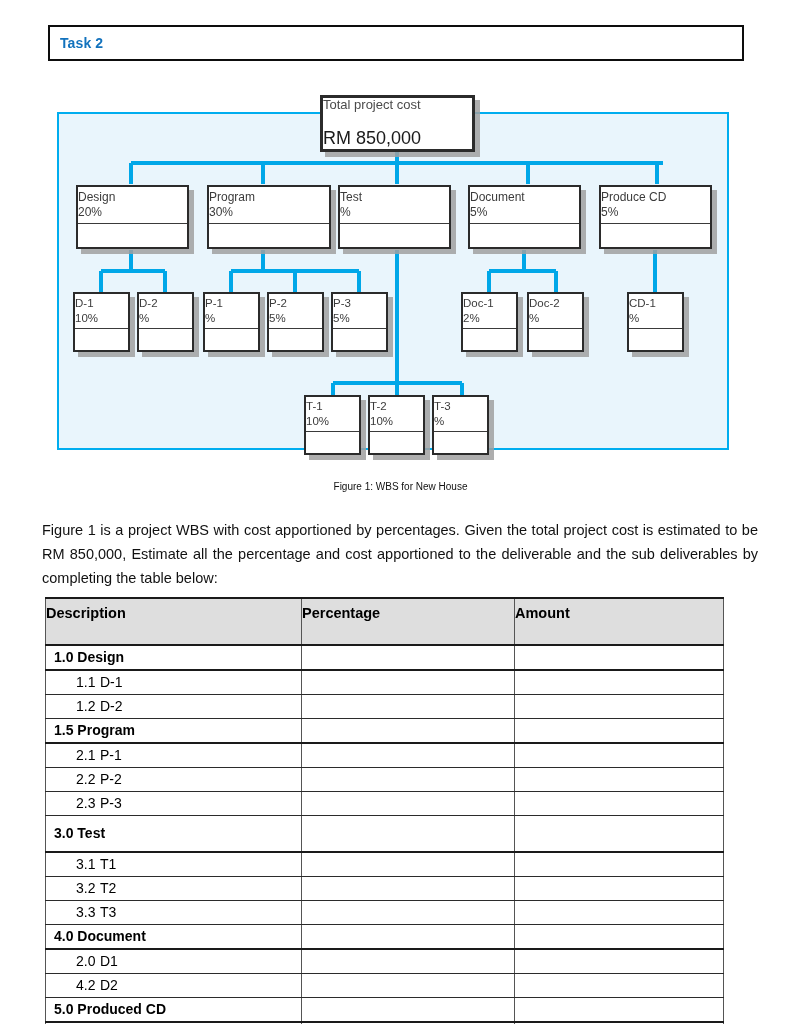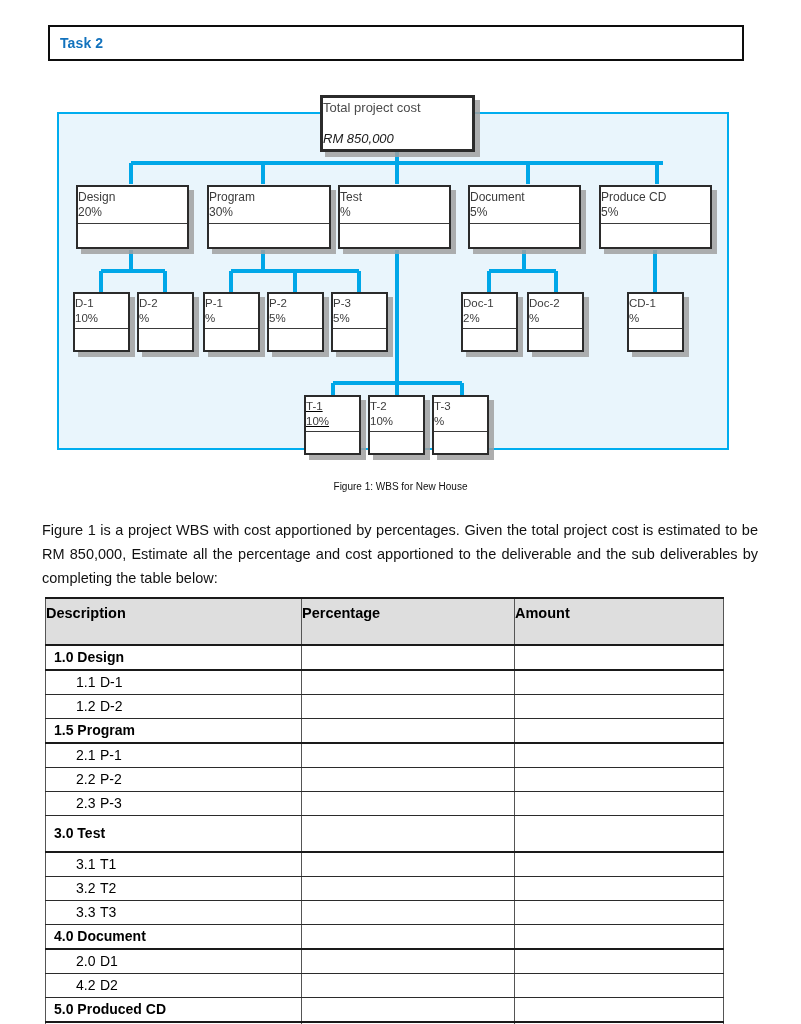--- a/index.html
+++ b/index.html
@@ -87,21 +87,21 @@
   }
   .node .n-title { font-size: 12px; color: #3b3b3b; }
   .node .n-sub   { font-size: 12px; color: #3b3b3b; }
 
   .node.root { border-width: 3px; }
   .node.root .node-top {
     height: 100%;
     border-bottom: none;
   }
   .node.root .n-title { font-size: 13px; color: #4a4a4a; }
-  .node.root .n-sub   { font-size: 13px; color: #1a1a1a; margin-top: 14px; font-style: italic; }
+  .node.root .n-sub   { font-size: 18px; color: #1a1a1a; margin-top: 14px; }
 
   .node.small .n-title,
   .node.small .n-sub { font-size: 11.5px; }
 
   
   .figure-caption {
     position: absolute;
     left: 0;
     top: 481px;
     width: 801px;
@@ -320,21 +320,21 @@
       <div class="node-bottom"></div>
   </div>
   <div class="node small" style="left:627px; top:292px; width:57px; height:60px;">
     <div class="node-top">
       <span class="n-title">CD-1</span>
       <span class="n-sub">%</span>
     </div>
       <div class="node-bottom"></div>
   </div>
 
-  <div class="node small" style="left:304px; top:395px; width:57px; height:60px;text-decoration:underline;">
+  <div class="node small" style="left:304px; top:395px; width:57px; height:60px;">
     <div class="node-top">
       <span class="n-title">T-1</span>
       <span class="n-sub">10%</span>
     </div>
       <div class="node-bottom"></div>
   </div>
   <div class="node small" style="left:368px; top:395px; width:57px; height:60px;">
     <div class="node-top">
       <span class="n-title">T-2</span>
       <span class="n-sub">10%</span>

